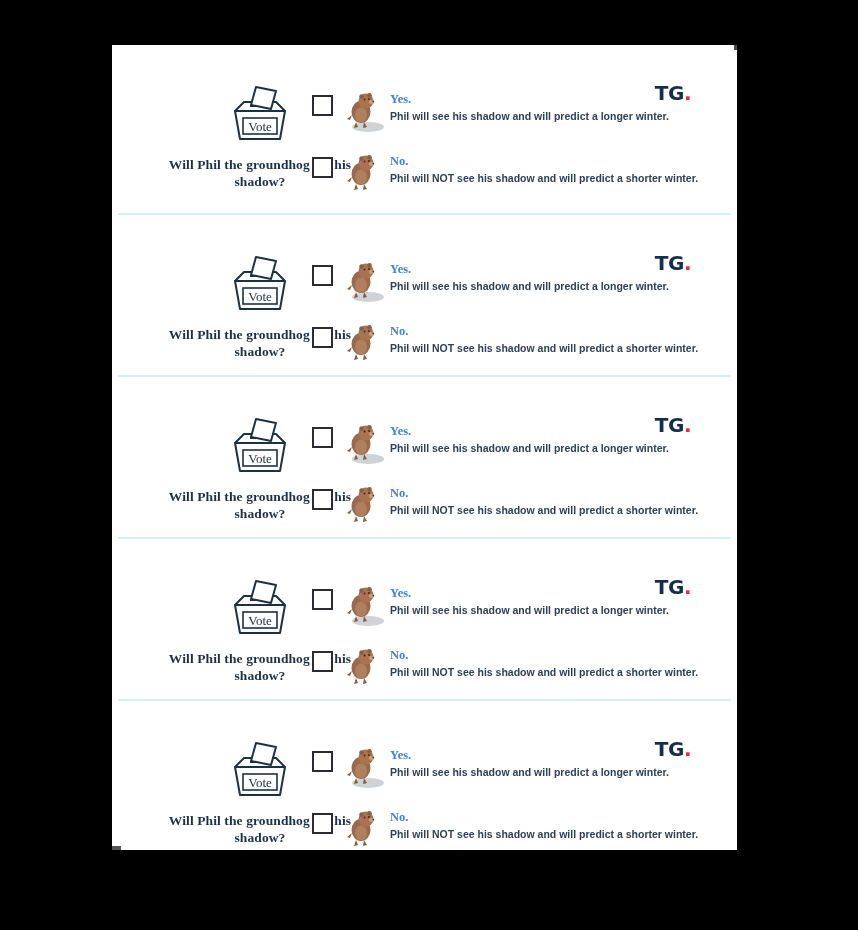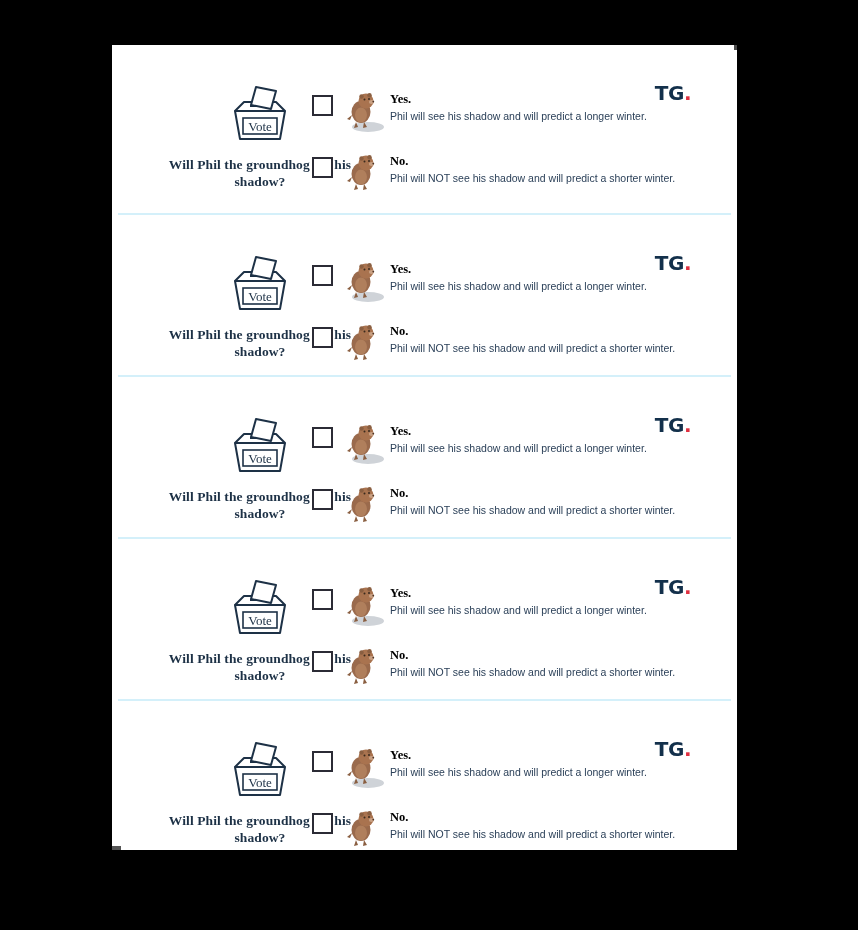--- a/index.html
+++ b/index.html
@@ -116,30 +116,31 @@
   }
   .hog-wrap svg { display: block; }
   .opt-text {
     margin-left: 4px;
     padding-top: 3px;
   }
   .opt-title {
     font-family: "Liberation Serif", serif;
     font-weight: bold;
     font-size: 12.5px;
-    color: #000000;
+    color: #3b82f6;
     line-height: 1.1;
   }
   .opt-desc {
     font-family: "Liberation Sans", sans-serif;
     font-size: 10.5px;
     color: #2c4159;
     margin-top: 3px;
     line-height: 1.2;
     white-space: nowrap;
+    font-weight: bold;
   }
 </style>
 </head>
 <body>
 
 <div id="page">
   <div class="corner-nick tr"></div>
   <div class="corner-nick bl"></div>
 
   <div class="panel p1">

